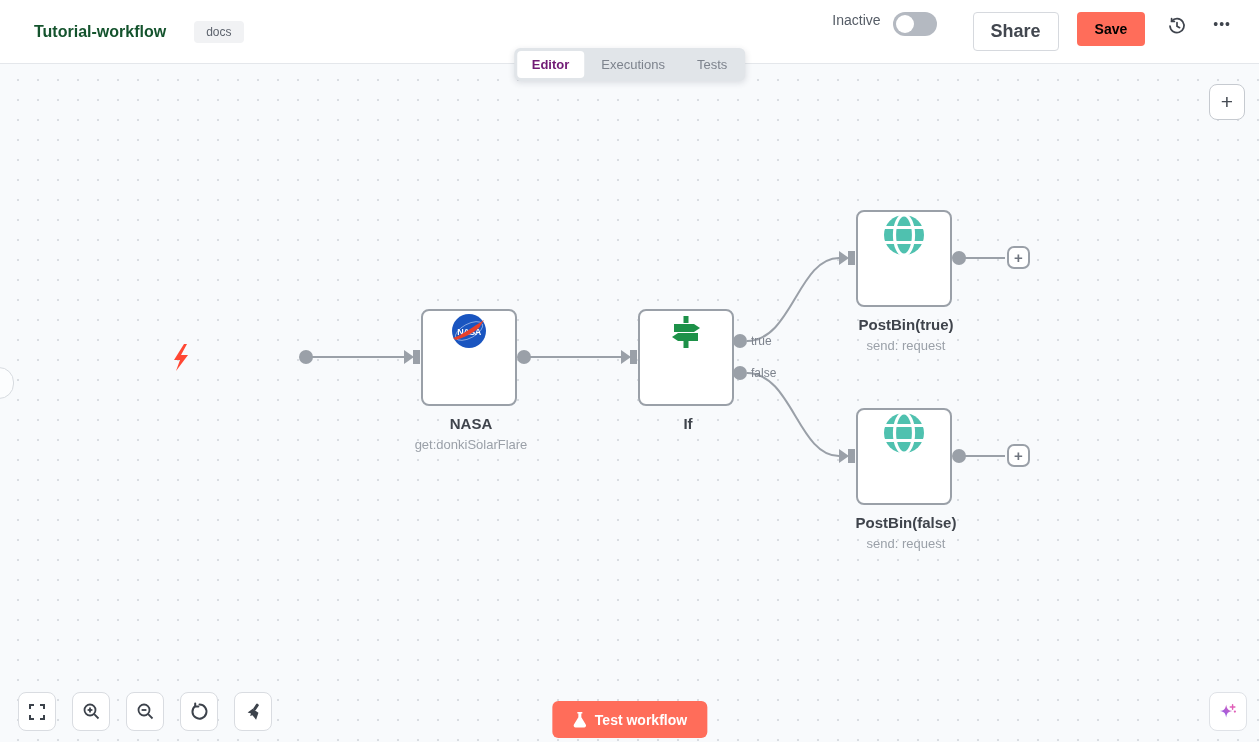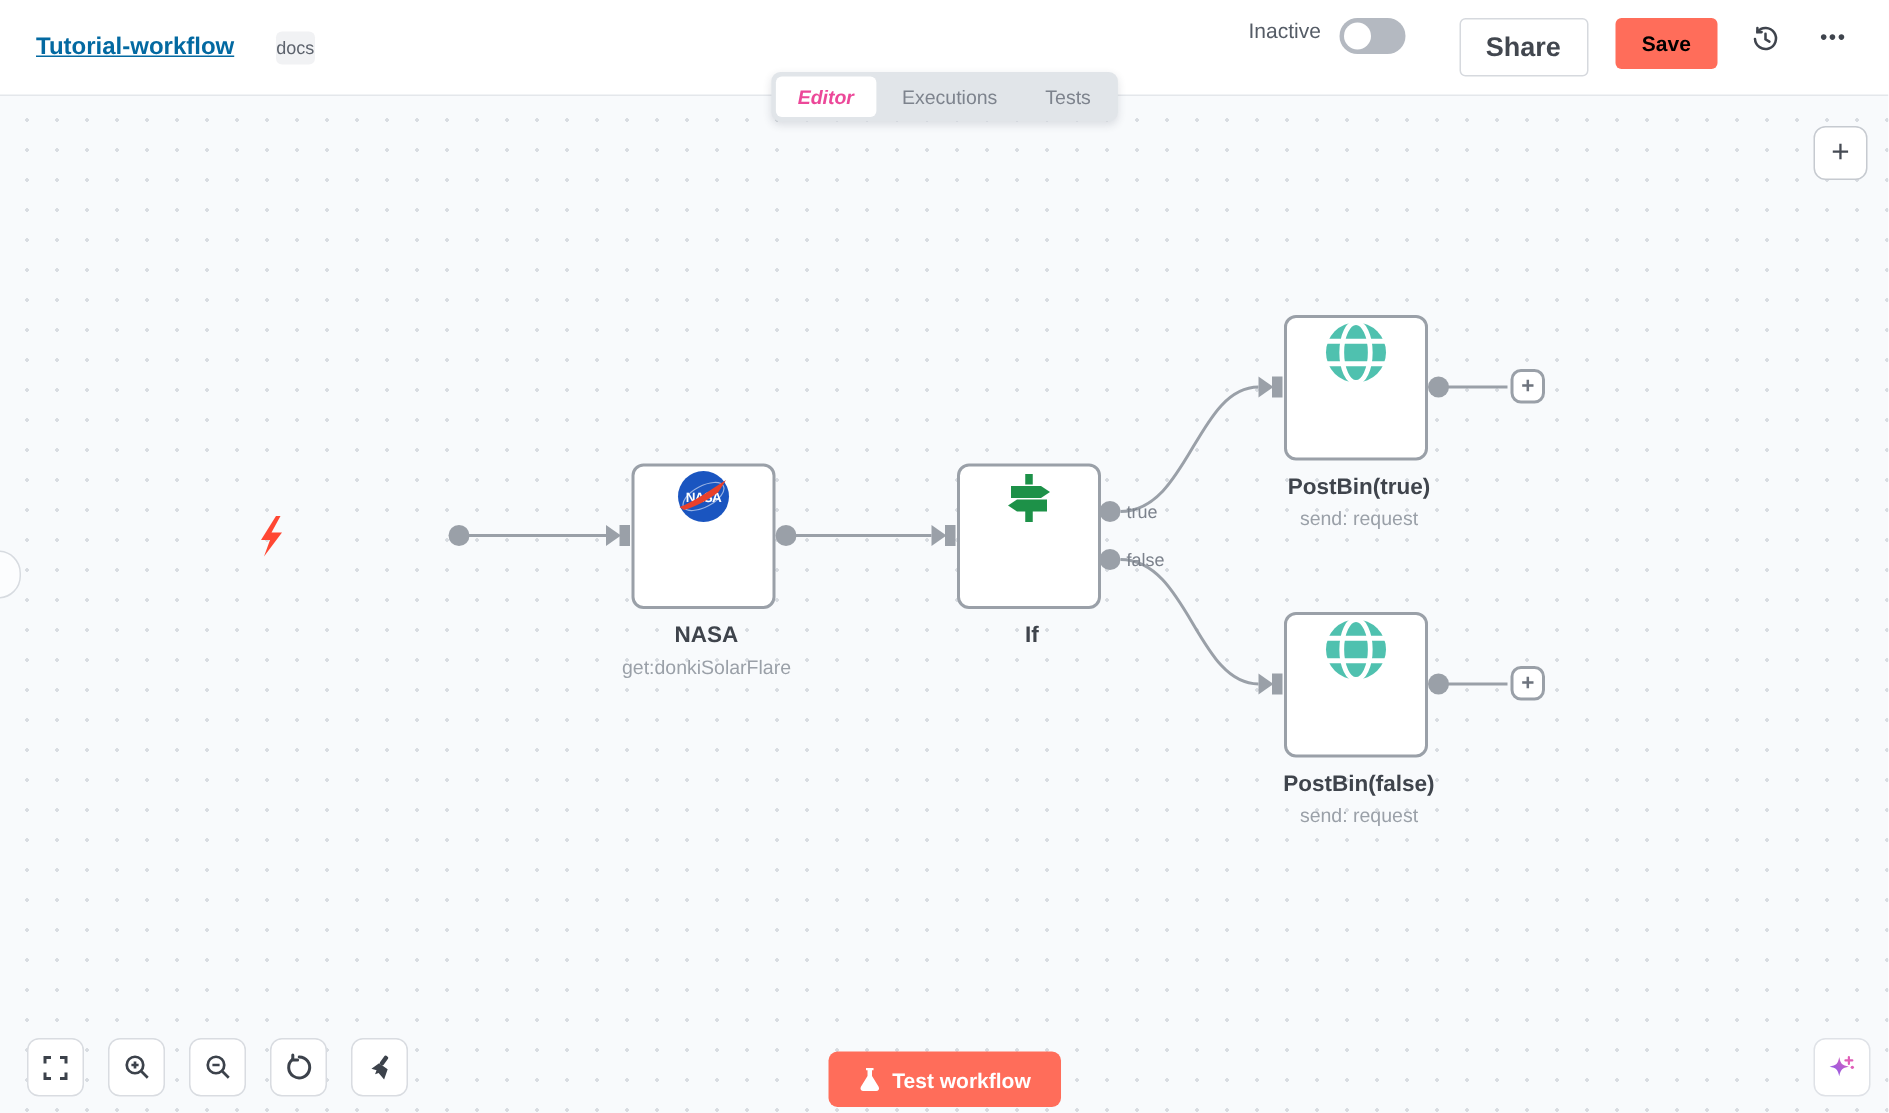--- a/index.html
+++ b/index.html
@@ -4,23 +4,23 @@
 <style>
   * { margin:0; padding:0; box-sizing:border-box; }
   html,body { width:1259px; height:742px; overflow:hidden;
     font-family:"Liberation Sans", sans-serif; background:#fff; }
   .app { position:relative; width:1259px; height:742px; }
 
   
   .header { position:absolute; left:0; top:0; width:100%; height:64px;
     background:#ffffff; border-bottom:1px solid #e4e7eb; display:flex;
     align-items:center; padding:0 24px; z-index:20; }
-  .wf-title { font-size:16px; font-weight:600; color:#0369a1; margin-left:0;text-decoration:underline; }
+  .wf-title { font-size:16px; font-weight:600; color:#14532d; margin-left:10px; }
   .wf-badge { margin-left:28px; background:#f1f2f4; color:#5d636d;
-    font-size:12px; padding:4px 0; border-radius:4px; }
+    font-size:12px; padding:4px 12px; border-radius:4px; }
   .header-right { margin-left:auto; display:flex; align-items:flex-start; gap:18px; }
   .status-label { font-size:14px; color:#555c66; }
   .toggle { width:44px; height:24px; border-radius:12px; background:#b4b9c1;
     position:relative; cursor:pointer; margin-left:-6px; }
   .toggle .knob { position:absolute; left:3px; top:3px; width:18px; height:18px;
     border-radius:50%; background:#ffffff; }
   .btn-share { background:#fff; border:1px solid #d6d9de; border-radius:4px;
     padding:8px 17px; font-size:18px; font-weight:600; color:#42474f;
     cursor:pointer; margin-left:18px; font-family:inherit; }
   .btn-save { background:#ff6d5a; border:none; border-radius:4px;
@@ -29,21 +29,21 @@
   .icon-btn { background:none; border:none; cursor:pointer; color:#3f444d;
     display:flex; align-items:center; justify-content:center; padding:4px; }
   .more-dots { font-size:14px; letter-spacing:1px; color:#3f444d; }
 
   
   .tabs { position:absolute; left:50%; top:48px; transform:translateX(-50%);
     background:#e1e5e9; border-radius:6px; padding:3px; display:flex;
     gap:2px; z-index:30; box-shadow:0 2px 6px rgba(40,50,70,.14); }
   .tab { font-size:13px; color:#7d838d; padding:6px 15px; border-radius:4px;
     cursor:pointer; background:transparent; border:none; font-family:inherit; }
-  .tab.active { background:#ffffff; color:#ec4899; font-weight:600;font-style:italic; }
+  .tab.active { background:#ffffff; color:#701a75; font-weight:600; }
 
   
   .canvas { position:absolute; left:0; top:64px; width:1259px; height:678px;
     background:#f8fafc;
     background-image:radial-gradient(circle, #d9dde2 1.1px, transparent 1.3px);
     background-size:20px 20px; background-position:8px 6px; z-index:1; }
 
   .layer { position:absolute; left:0; top:0; width:1259px; height:742px;
     z-index:5; pointer-events:none; }
 

